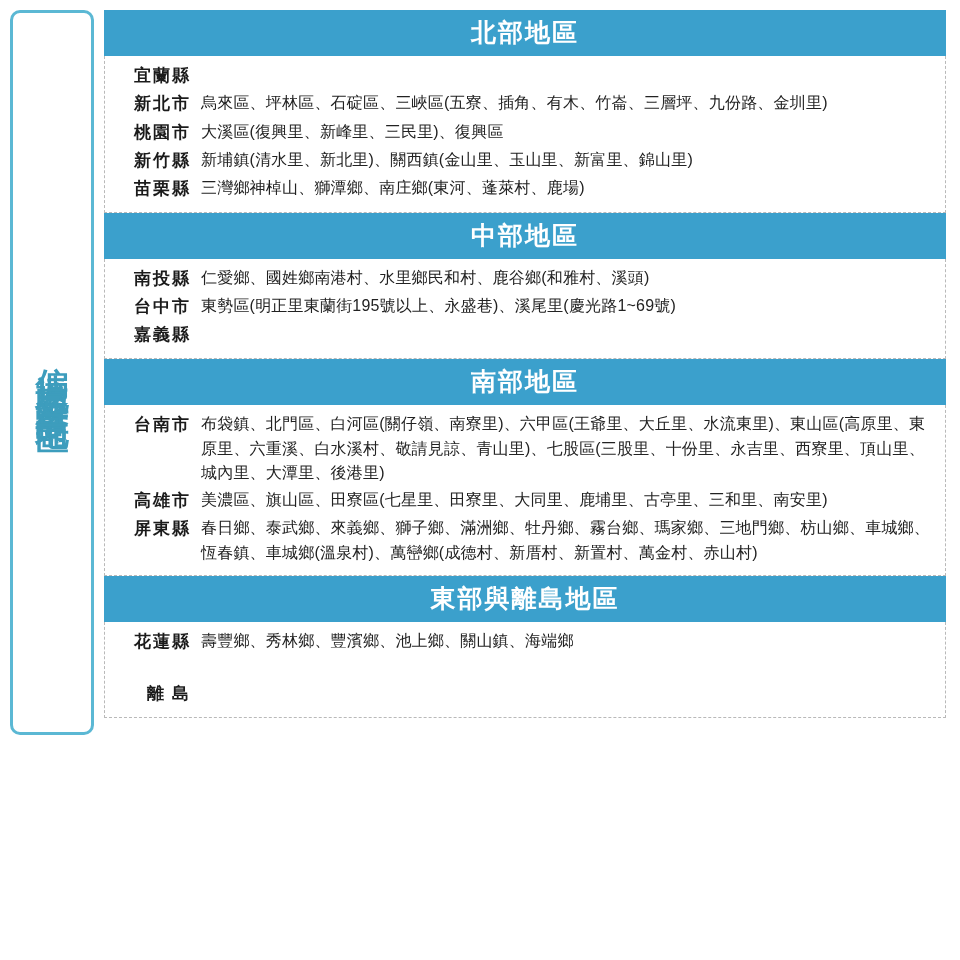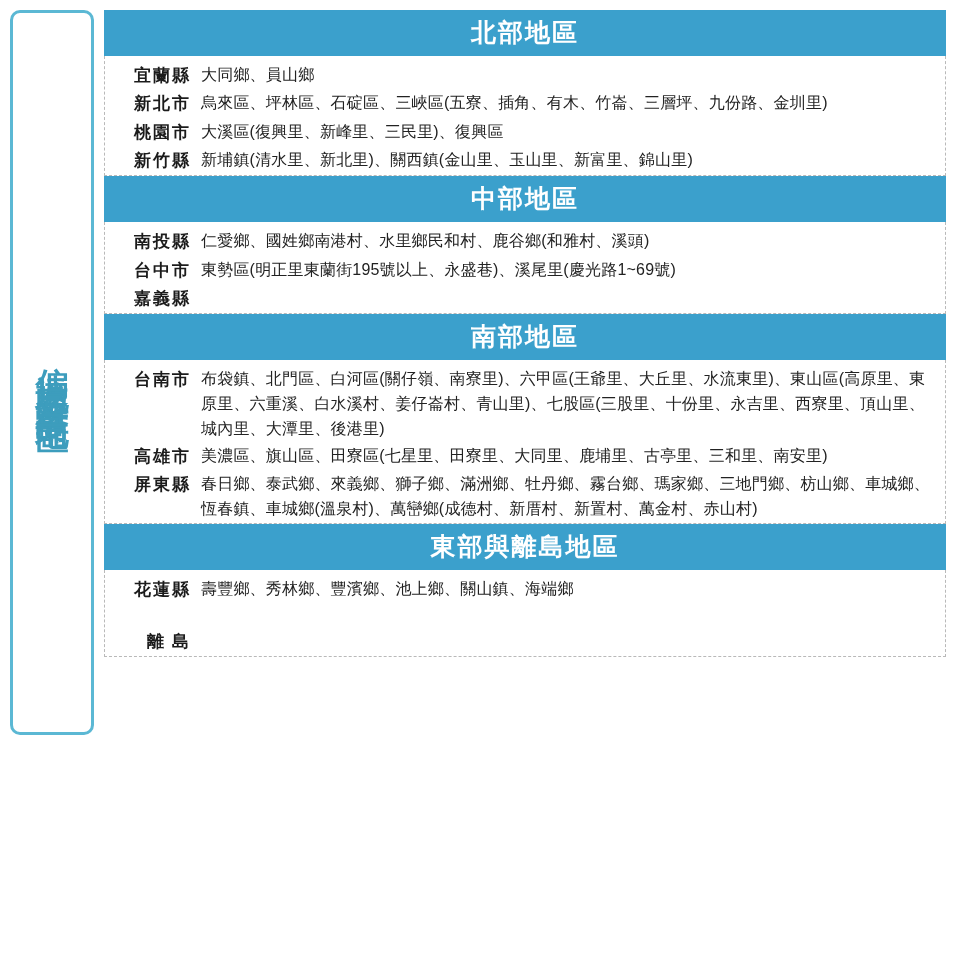--- a/index.html
+++ b/index.html
@@ -60,21 +60,21 @@
     font-weight: bold;
     text-align: center;
     padding: 6px 0 7px 0;
     letter-spacing: 2px;
   }
 
   .region-body {
     border-left: 1px dashed #b9b9b9;
     border-right: 1px dashed #b9b9b9;
     border-bottom: 1px dashed #b9b9b9;
-    padding: 6px 6px 0 0;
+    padding: 6px 6px 8px 0;
   }
 
   .row {
     display: flex;
     align-items: flex-start;
     padding: 1px 0;
   }
   .county {
     width: 96px;
     min-width: 96px;
@@ -144,34 +144,37 @@
       <div class="side-label-text">偏遠地區及離島地區</div>
     </div>
 
     <div class="table-wrap">
 
       <div class="region">
         <div class="region-head">北部地區</div>
         <div class="region-body">
           <div class="row">
             <div class="county">宜蘭縣</div>
-            <div class="areas">大同鄉、員山鄉</div>
           </div>
           <div class="row">
             <div class="county">新北市</div>
             <div class="areas">烏來區、坪林區、石碇區、三峽區(五寮、插角、有木、竹崙、三層坪、九份路、金圳里)</div>
           </div>
           <div class="row">
             <div class="county">桃園市</div>
             <div class="areas">大溪區(復興里、新峰里、三民里)、復興區</div>
           </div>
           <div class="row">
             <div class="county">新竹縣</div>
             <div class="areas">新埔鎮(清水里、新北里)、關西鎮(金山里、玉山里、新富里、錦山里)</div>
           </div>
+          <div class="row">
+            <div class="county">苗栗縣</div>
+            <div class="areas">三灣鄉神棹山、獅潭鄉、南庄鄉(東河、蓬萊村、鹿場)</div>
+          </div>
         </div>
       </div>
 
       <div class="region">
         <div class="region-head">中部地區</div>
         <div class="region-body">
           <div class="row">
             <div class="county">南投縣</div>
             <div class="areas">仁愛鄉、國姓鄉南港村、水里鄉民和村、鹿谷鄉(和雅村、溪頭)</div>
           </div>
@@ -183,21 +186,21 @@
             <div class="county">嘉義縣</div>
           </div>
         </div>
       </div>
 
       <div class="region">
         <div class="region-head">南部地區</div>
         <div class="region-body">
           <div class="row">
             <div class="county">台南市</div>
-            <div class="areas">布袋鎮、北門區、白河區(關仔嶺、南寮里)、六甲區(王爺里、大丘里、水流東里)、東山區(高原里、東原里、六重溪、白水溪村、姜仔崙村、青山里)、七股區(三股里、十份里、永吉里、西寮里、頂山里、城內里、大潭里、後港里)</div>
+            <div class="areas">布袋鎮、北門區、白河區(關仔嶺、南寮里)、六甲區(王爺里、大丘里、水流東里)、東山區(高原里、東原里、六重溪、白水溪村、敬請見諒、青山里)、七股區(三股里、十份里、永吉里、西寮里、頂山里、城內里、大潭里、後港里)</div>
           </div>
           <div class="row">
             <div class="county">高雄市</div>
             <div class="areas">美濃區、旗山區、田寮區(七星里、田寮里、大同里、鹿埔里、古亭里、三和里、南安里)</div>
           </div>
           <div class="row">
             <div class="county">屏東縣</div>
             <div class="areas">春日鄉、泰武鄉、來義鄉、獅子鄉、滿洲鄉、牡丹鄉、霧台鄉、瑪家鄉、三地門鄉、枋山鄉、車城鄉、恆春鎮、車城鄉(溫泉村)、萬巒鄉(成德村、新厝村、新置村、萬金村、赤山村)</div>
           </div>
         </div>

